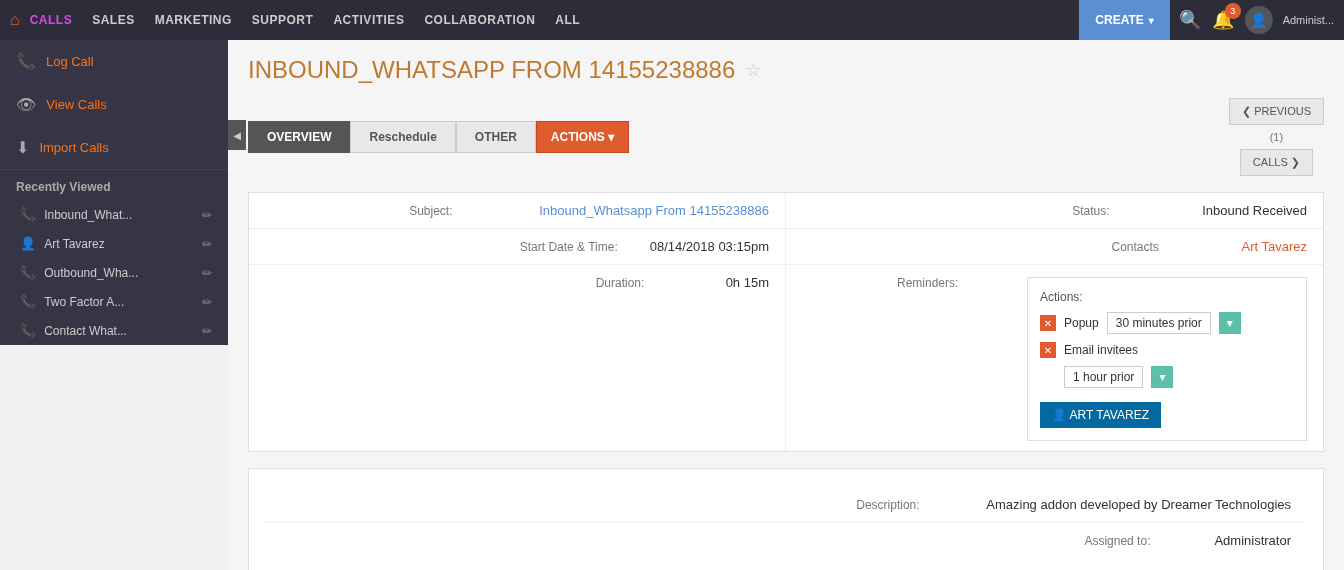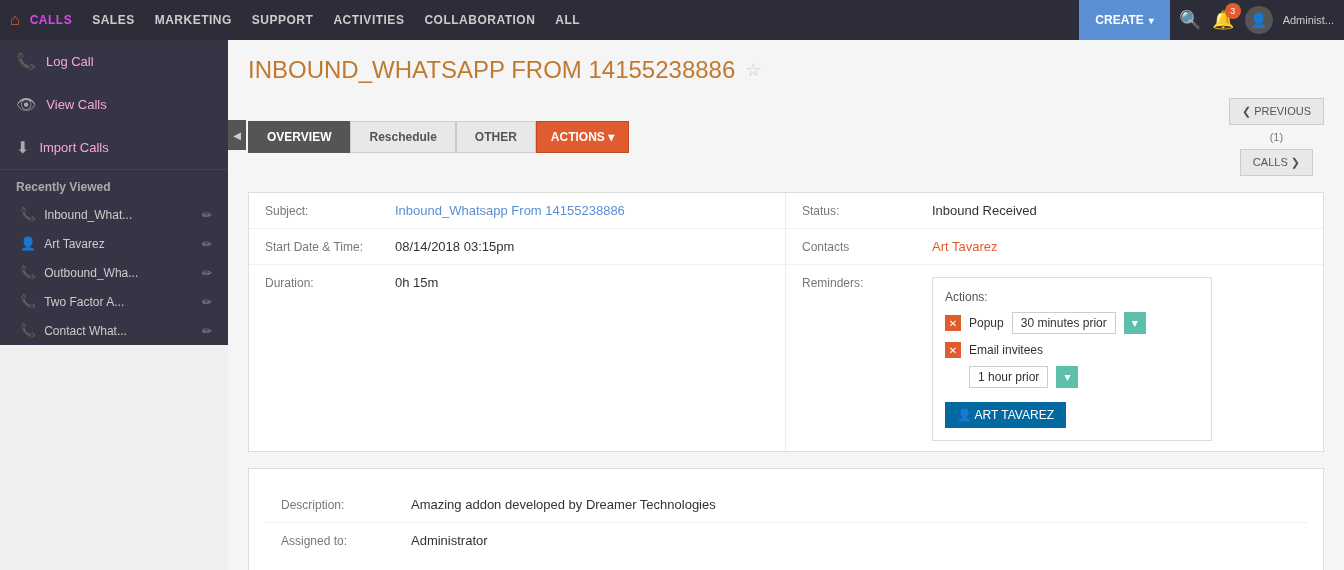--- a/index.html
+++ b/index.html
@@ -118,21 +118,21 @@
       z-index: 10;
     }
     .sidebar-item {
       display: flex;
       align-items: center;
       padding: 12px 16px;
       cursor: pointer;
       gap: 10px;
     }
     .sidebar-item .icon { font-size: 16px; color: #aaa; }
-    .sidebar-item .label { font-size: 13px; color: #f9a8d4; text-align: center; }
+    .sidebar-item .label { font-size: 13px; color: #f97316; text-align: center; }
     .sidebar-section {
       padding: 10px 16px 6px;
       font-size: 12px;
       color: #aaa;
       font-weight: bold;
       border-top: 1px solid #444;
     }
     .sidebar-sub-item {
       display: flex;
       align-items: center;
@@ -225,20 +225,21 @@
       background: white;
       border: 1px solid #ddd;
       margin-bottom: 16px;
     }
     .detail-left { border-right: 1px solid #eee; }
     .detail-row {
       display: flex;
       padding: 10px 16px;
       border-bottom: 1px solid #f0f0f0;
       align-items: flex-start;
+      justify-content: flex-end;
     }
     .detail-row:last-child { border-bottom: none; }
     .detail-label {
       font-size: 12px;
       color: #777;
       width: 130px;
       flex-shrink: 0;
       padding-top: 1px;
     }
     .detail-value {

